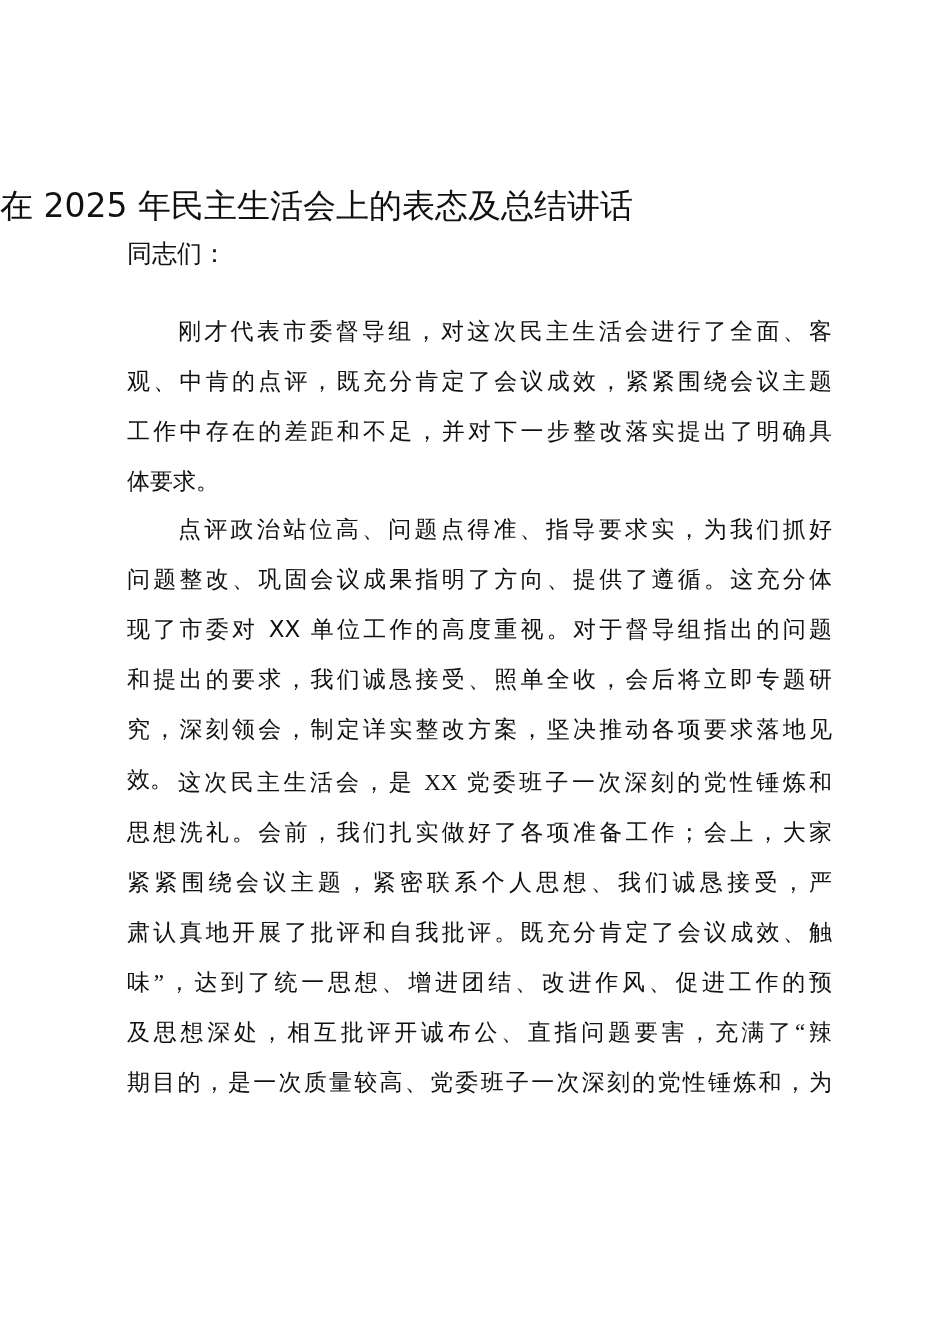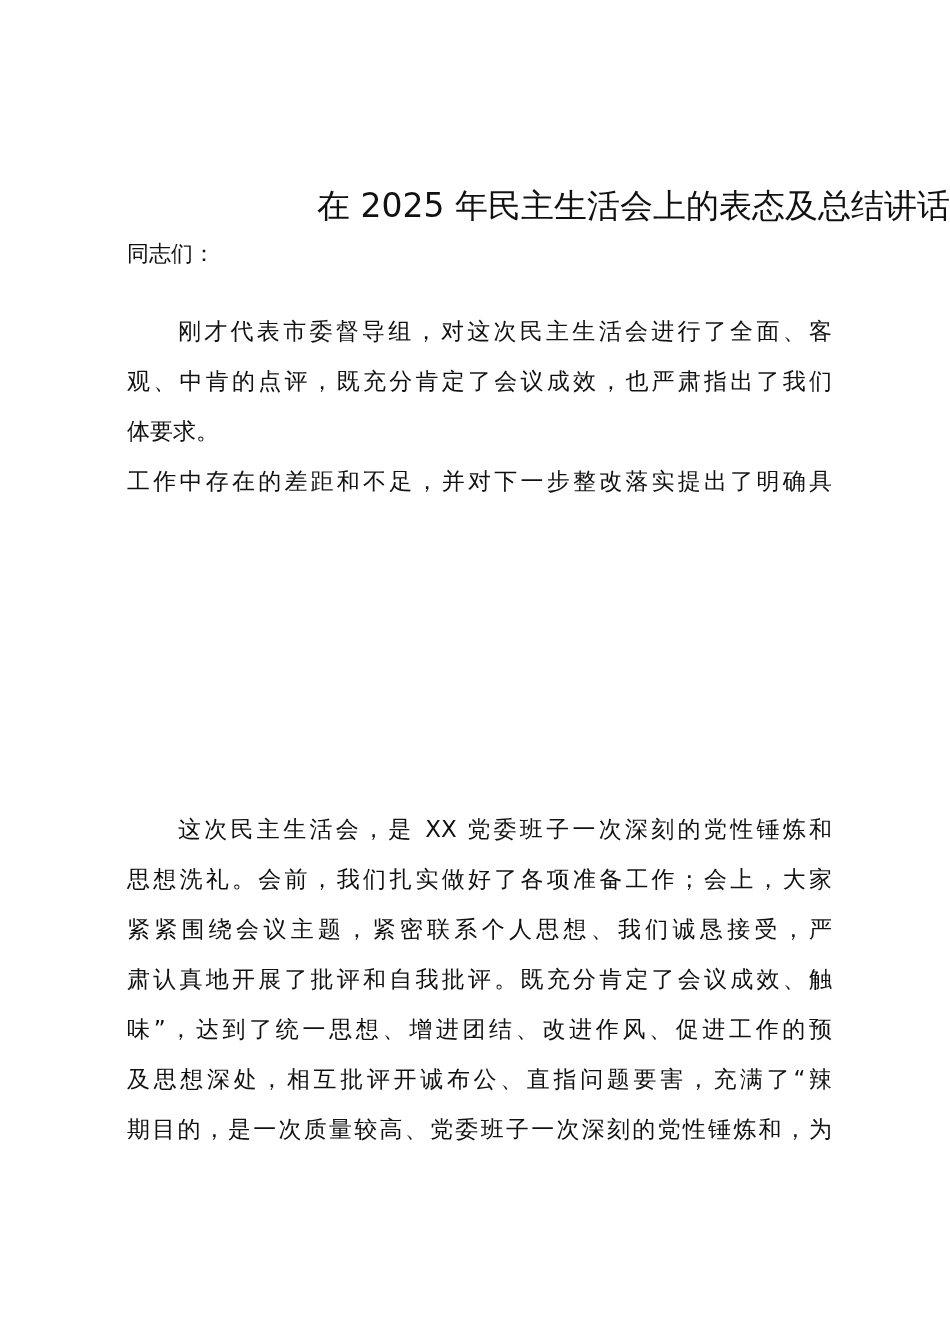--- a/index.html
+++ b/index.html
@@ -21,21 +21,21 @@
       top: 0;
       width: 950px;
       height: 1344px;
       background: #ffffff;
     }
     .title {
       position: absolute;
       left: 0;
       top: 186px;
       width: 950px;
-      text-align: right;
+      text-align: left;
       font-size: 33px;
       line-height: 40px;
       letter-spacing: 0px;
       white-space: nowrap;
       color: #111111;
     }
     .line {
       display: block;
       height: 50px;
       line-height: 50px;
@@ -50,43 +50,51 @@
     }
     .line.indent {
       padding-left: 51px;
     }
     .greeting {
       position: absolute;
       left: 127px;
       top: 229px;
       height: 50px;
       line-height: 50px;
-      font-size: 22px;
+      font-size: 25px;
       white-space: nowrap;
     }
     .para { position: absolute; left: 127px; width: 705px; }
   </style>
 </head>
 <body>
 
 <div class="page">
 
   <div class="title">在 2025 年民主生活会上的表态及总结讲话</div>
 
   <div class="greeting">同志们：</div>
 
   <div class="para" style="top:306px;">
     <span class="line indent">刚才代表市委督导组，对这次民主生活会进行了全面、客</span>
-    <span class="line">观、中肯的点评，既充分肯定了会议成效，也严肃指出了我们</span>
+    <span class="line">观、中肯的点评，既充分肯定了会议成效，紧紧围绕会议主题</span>
+    <span class="line">工作中存在的差距和不足，并对下一步整改落实提出了明确具</span>
     <span class="line last">体要求。</span>
-    <span class="line">工作中存在的差距和不足，并对下一步整改落实提出了明确具</span>
   </div>
 
+  <div class="para" style="top:504px;">
+    <span class="line indent">点评政治站位高、问题点得准、指导要求实，为我们抓好</span>
+    <span class="line">问题整改、巩固会议成果指明了方向、提供了遵循。这充分体</span>
+    <span class="line">现了市委对 XX 单位工作的高度重视。对于督导组指出的问题</span>
+    <span class="line">和提出的要求，我们诚恳接受、照单全收，会后将立即专题研</span>
+    <span class="line">究，深刻领会，制定详实整改方案，坚决推动各项要求落地见</span>
+    <span class="line last">效。</span>
+  </div>
 
-  <div class="para" style="top:804px;">
+  <div class="para" style="top:758px;font-family:Liberation Serif, serif;">
     <span class="line indent">这次民主生活会，是 XX 党委班子一次深刻的党性锤炼和</span>
     <span class="line">思想洗礼。会前，我们扎实做好了各项准备工作；会上，大家</span>
     <span class="line">紧紧围绕会议主题，紧密联系个人思想、我们诚恳接受，严</span>
     <span class="line">肃认真地开展了批评和自我批评。既充分肯定了会议成效、触</span>
     <span class="line">味”，达到了统一思想、增进团结、改进作风、促进工作的预</span>
     <span class="line">及思想深处，相互批评开诚布公、直指问题要害，充满了“辣</span>
     <span class="line">期目的，是一次质量较高、党委班子一次深刻的党性锤炼和，为</span>
   </div>
 
 </div>

